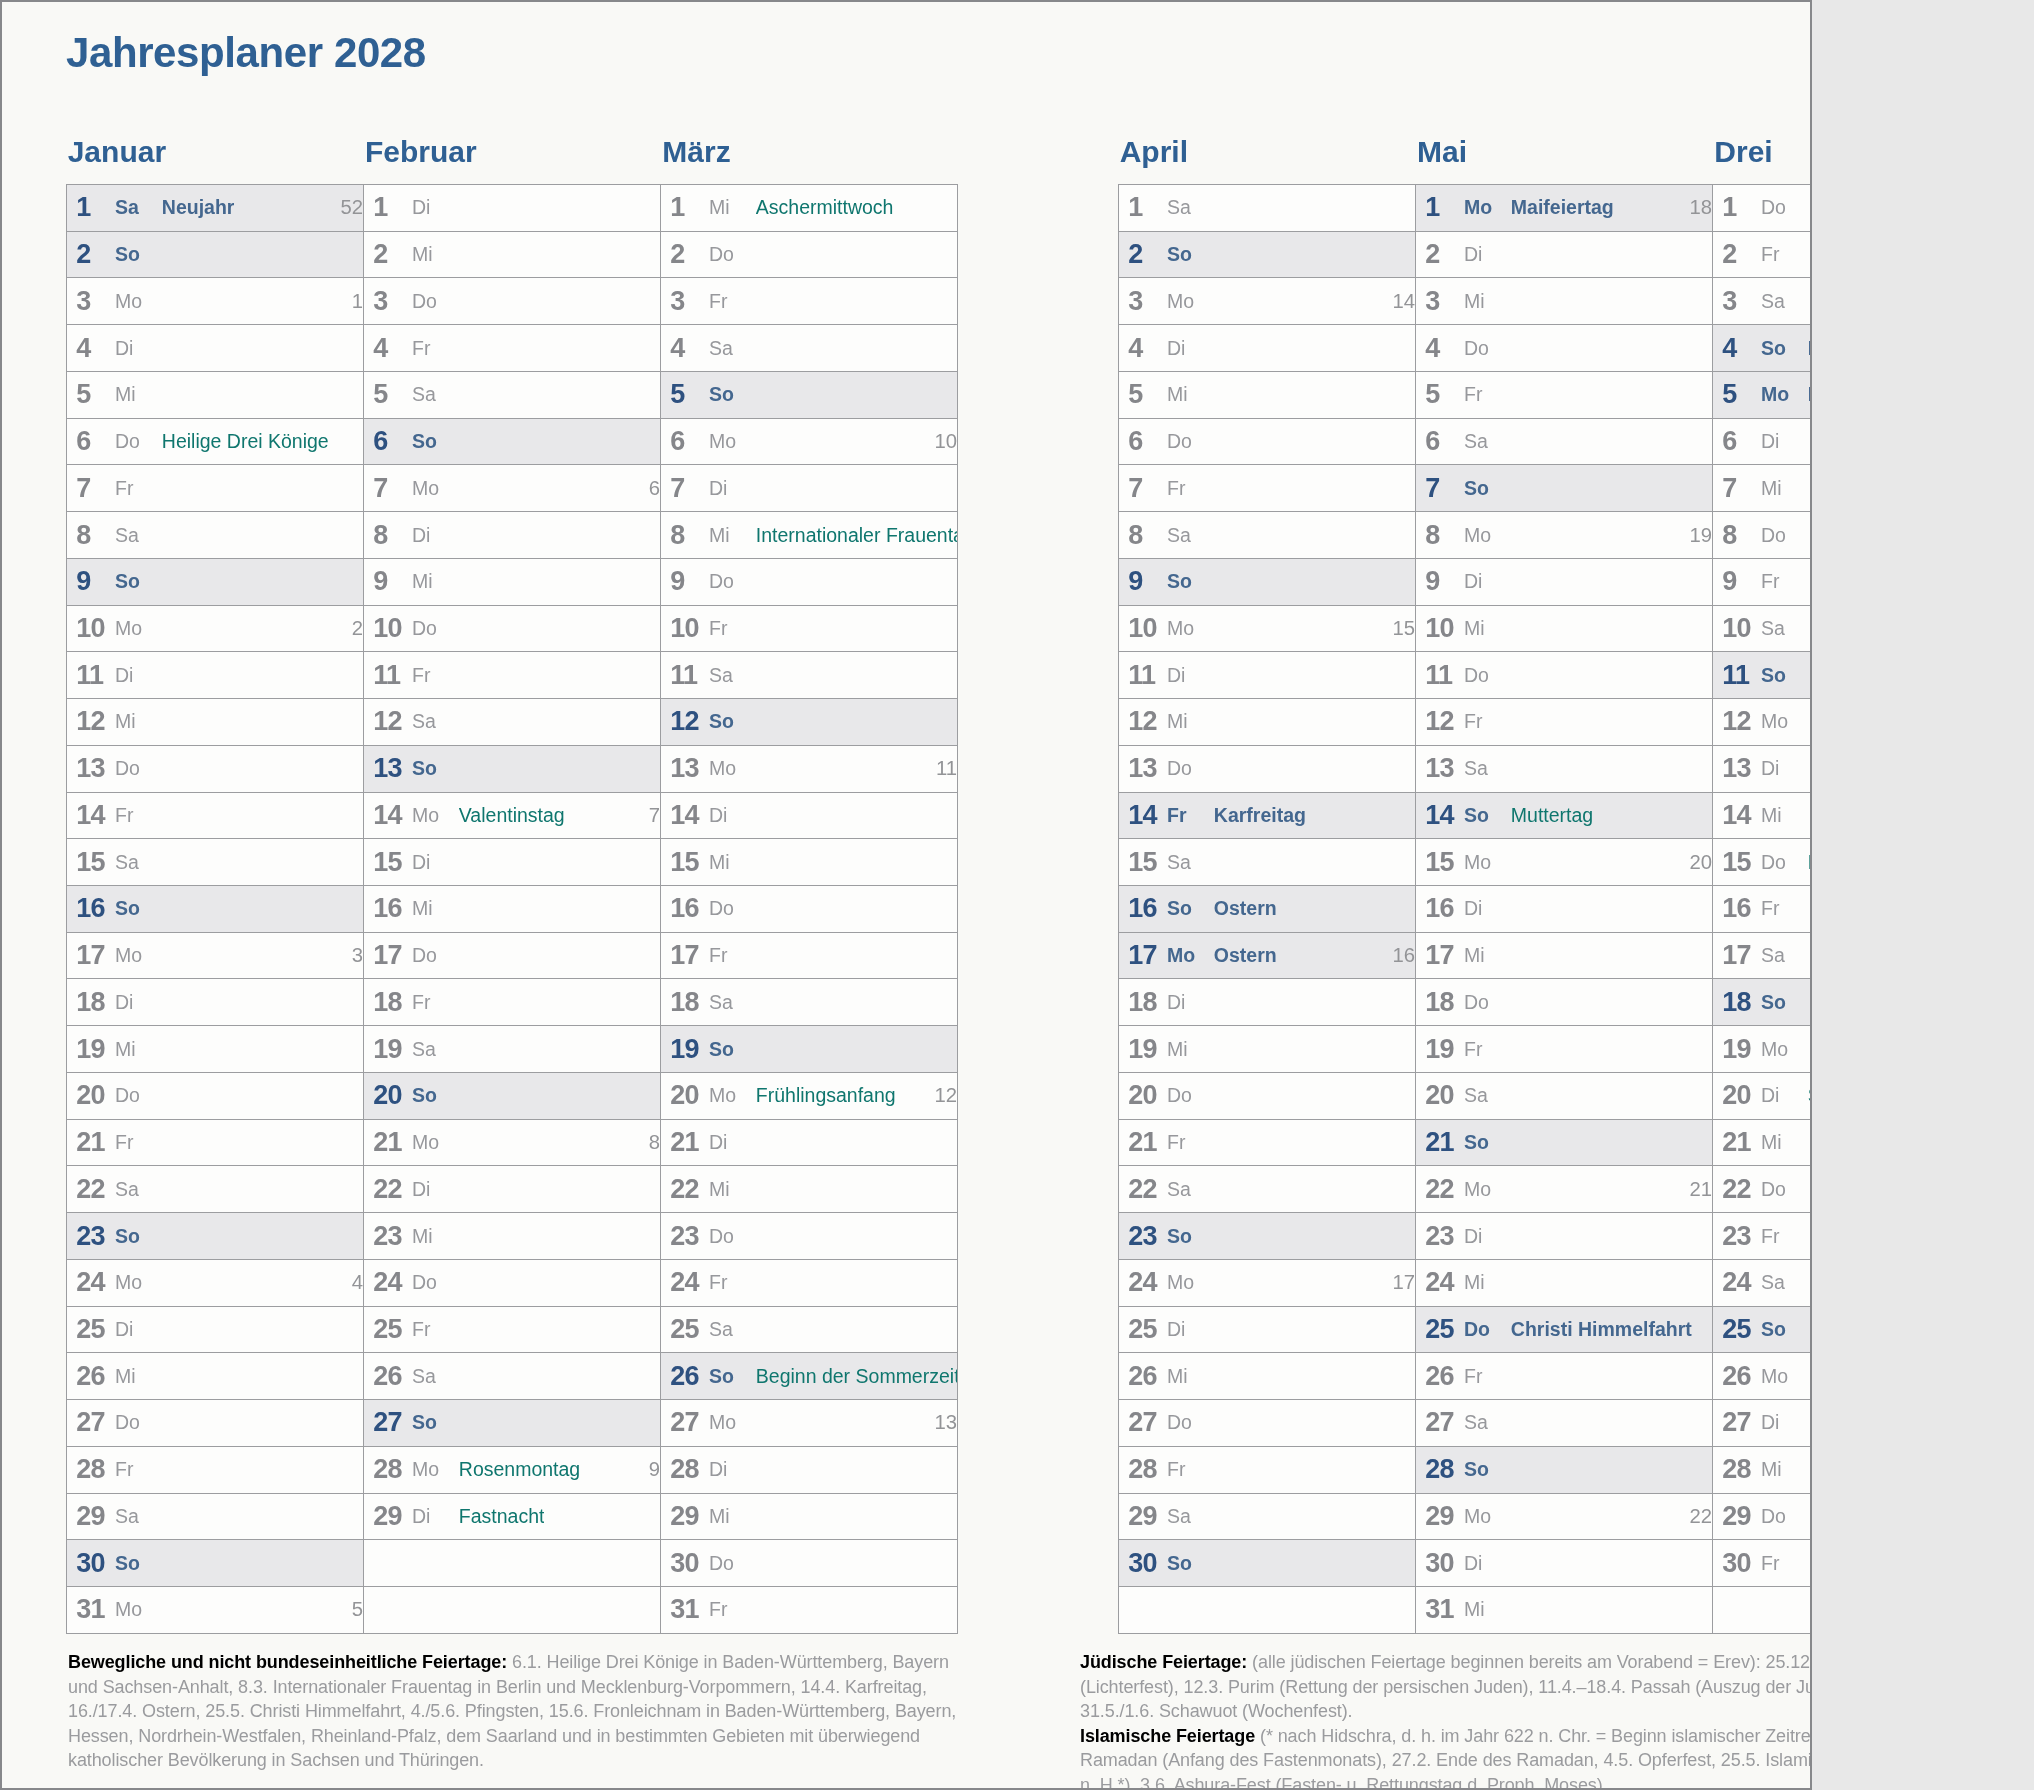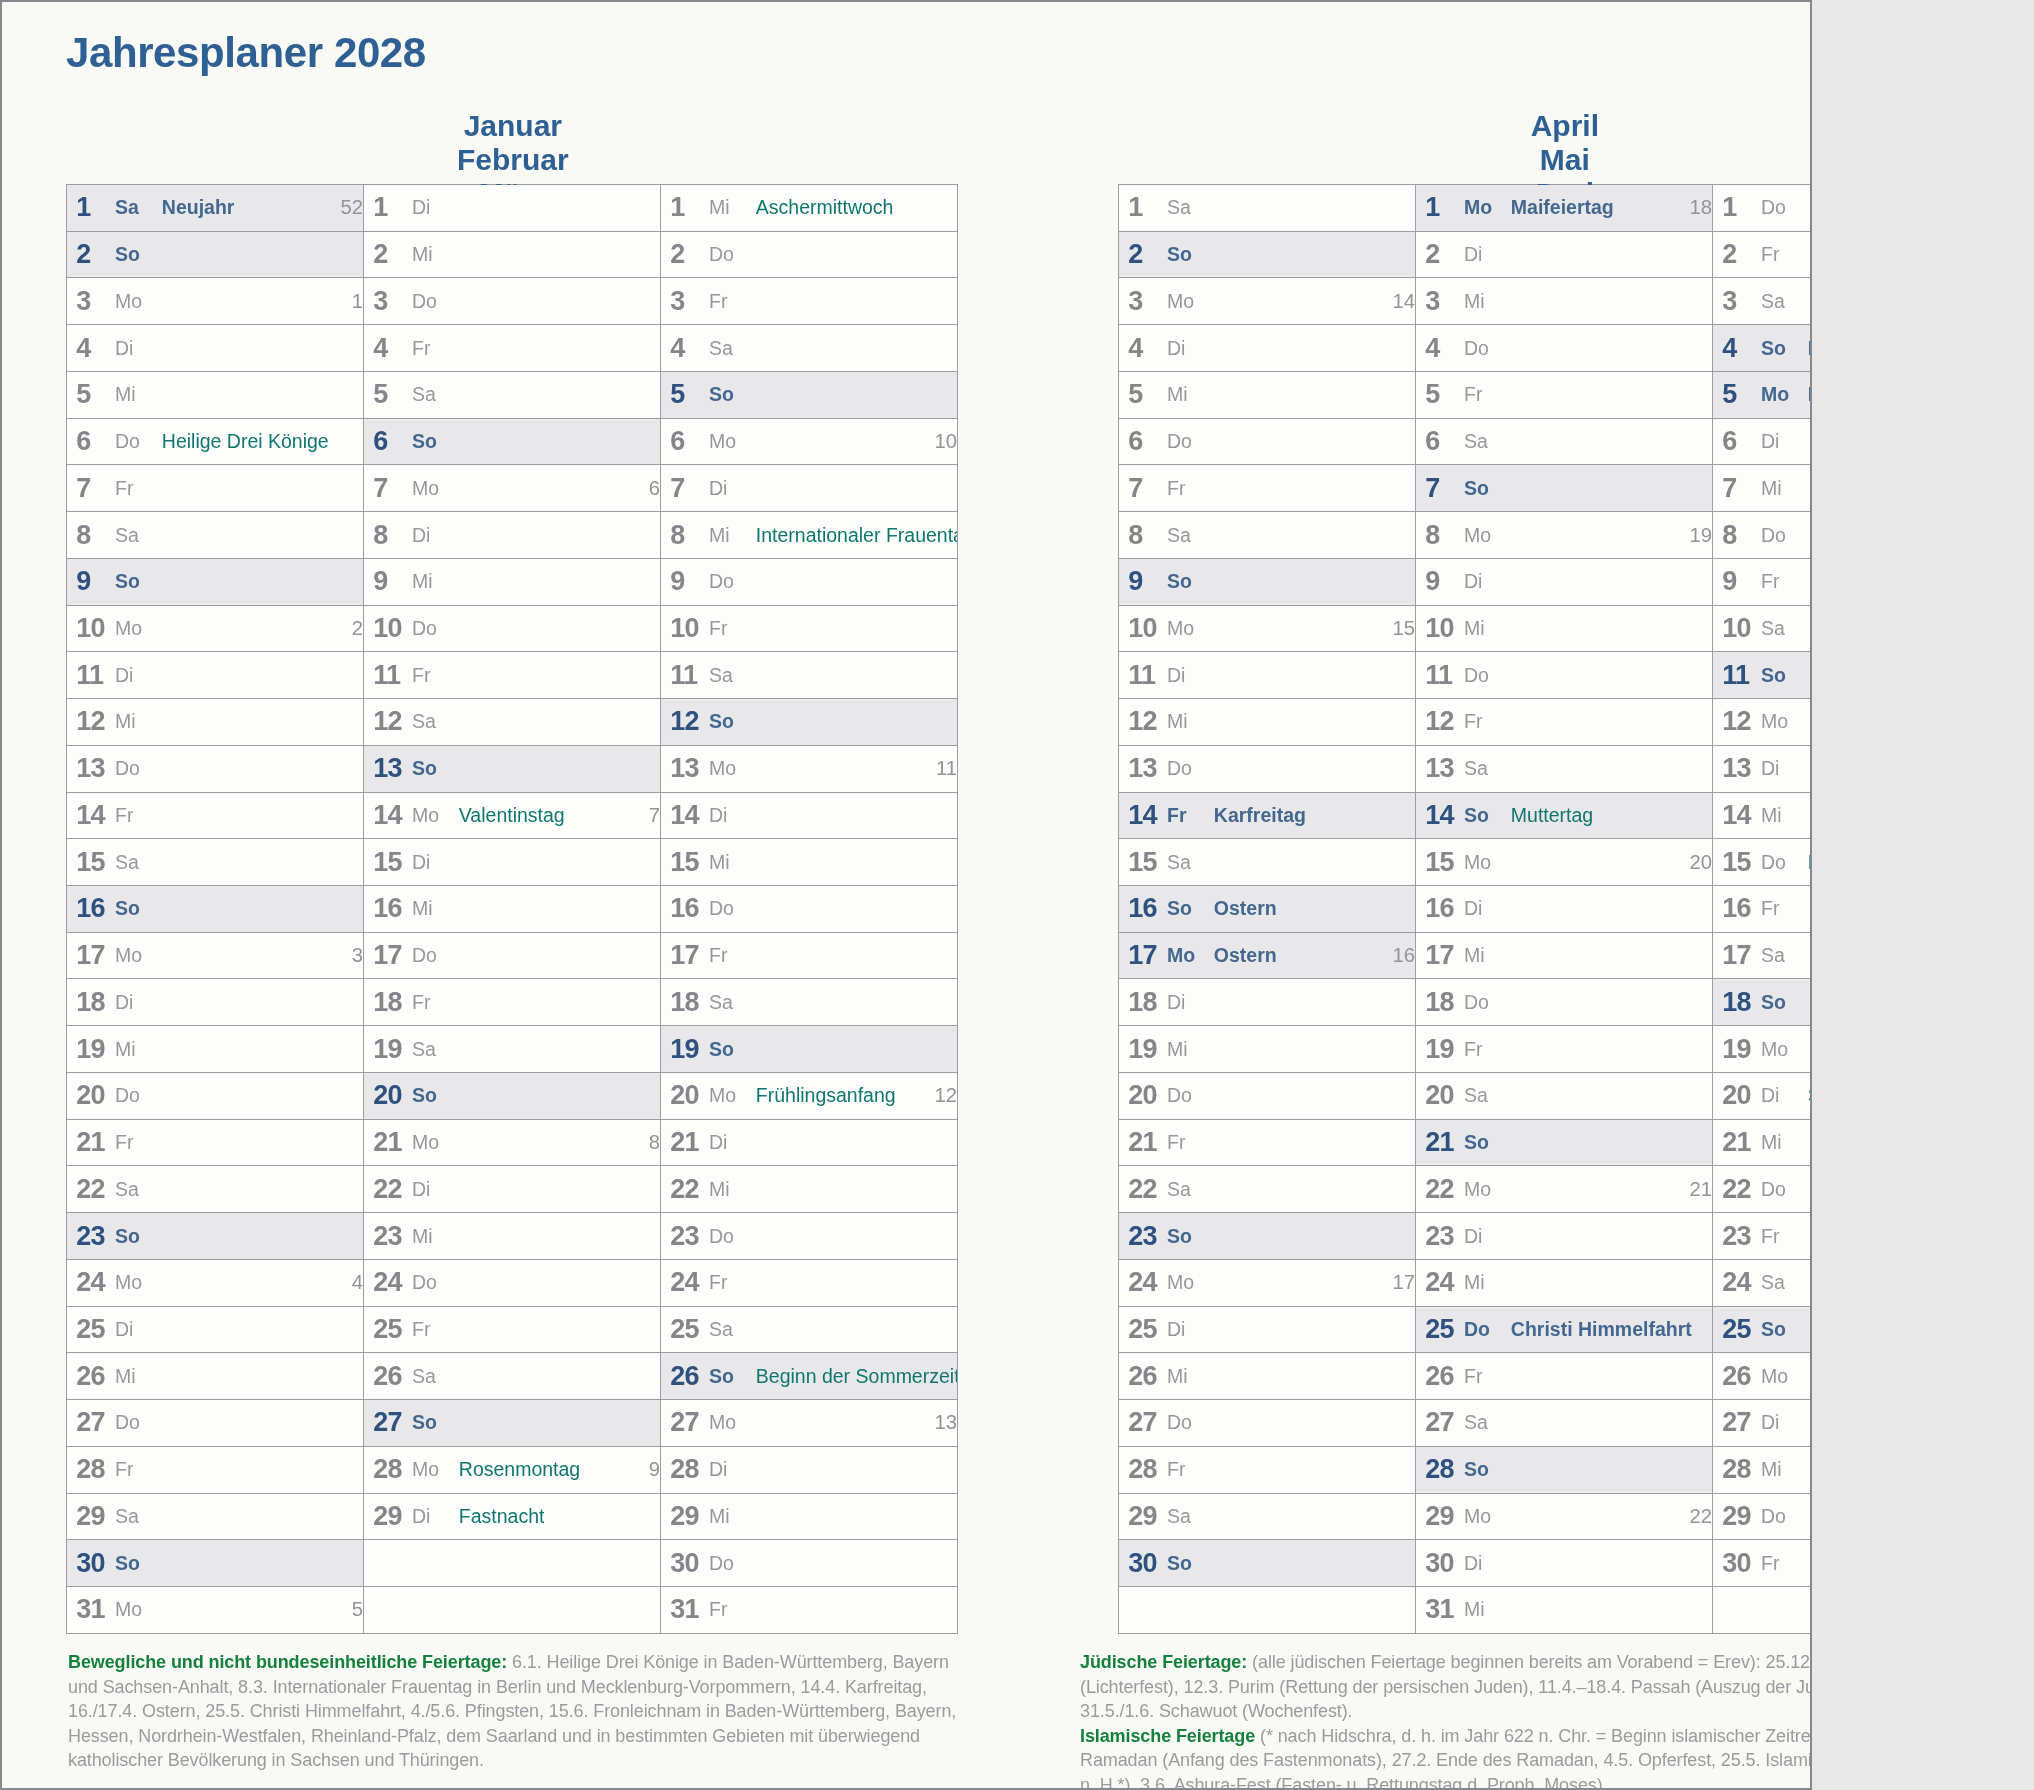--- a/index.html
+++ b/index.html
@@ -8,21 +8,21 @@
     background:#f9f9f6; border:2.5px solid #87888b; overflow:hidden;
     font-family:Liberation Sans, sans-serif;
   }
   .title {
     position:absolute; left:64px; top:27px; font-size:42px; font-weight:bold;
     color:#2f6093; letter-spacing:-0.4px;
   }
   .half { position:absolute; top:107px; width:892px; }
   .half-left  { left:64px; }
   .half-right { left:1116px; }
-  .mh-row { display:flex; height:75px; align-items:center; padding-bottom:15.3px; box-sizing:border-box;flex-direction:column; }
+  .mh-row { display:flex; height:75px; align-items:flex-end; padding-bottom:15.3px; box-sizing:border-box; }
   .month-name { flex:1; font-size:30px; font-weight:bold; color:#2f6093; padding-left:1.7px; }
   .grid {
     display:flex; height:1450px; box-sizing:border-box;
     border:0.8px solid #9c9da0; background:#fdfdfc;
   }
   .month-col { flex:1; display:flex; flex-direction:column; border-right:0.8px solid #9c9da0; min-width:0; }
   .month-col:last-child { border-right:none; }
   .day-row {
     flex:1; display:flex; align-items:center; border-bottom:0.8px solid #9c9da0;
     overflow:hidden; white-space:nowrap; background:#fdfdfc;
@@ -39,21 +39,21 @@
   .note { flex:0 1 auto; margin-left:6.8px; font-size:19.5px; color:#0f766e; overflow:hidden; }
   .note.blue { color:#44678f; font-weight:bold; }
   .wk { margin-left:auto; flex:0 0 auto; font-size:20.3px; color:#939497; }
   .footnote {
     position:absolute; top:1648px; font-size:18px; line-height:24.6px;
     color:#9a9b9e; letter-spacing:-0.1px;
   }
   .fn-left  { left:66px;  width:900px; }
   .fn-right { left:1078px; width:900px; }
   .footnote p { margin:0; }
-  .footnote b { color:#15803d; }
+  .footnote b { color:#000000; }
 </style>
 </head>
 <body>
 
 <div class="page">
 
   <div class="title">Jahresplaner 2028</div>
 
   <div class="half half-left">
     <div class="mh-row">

